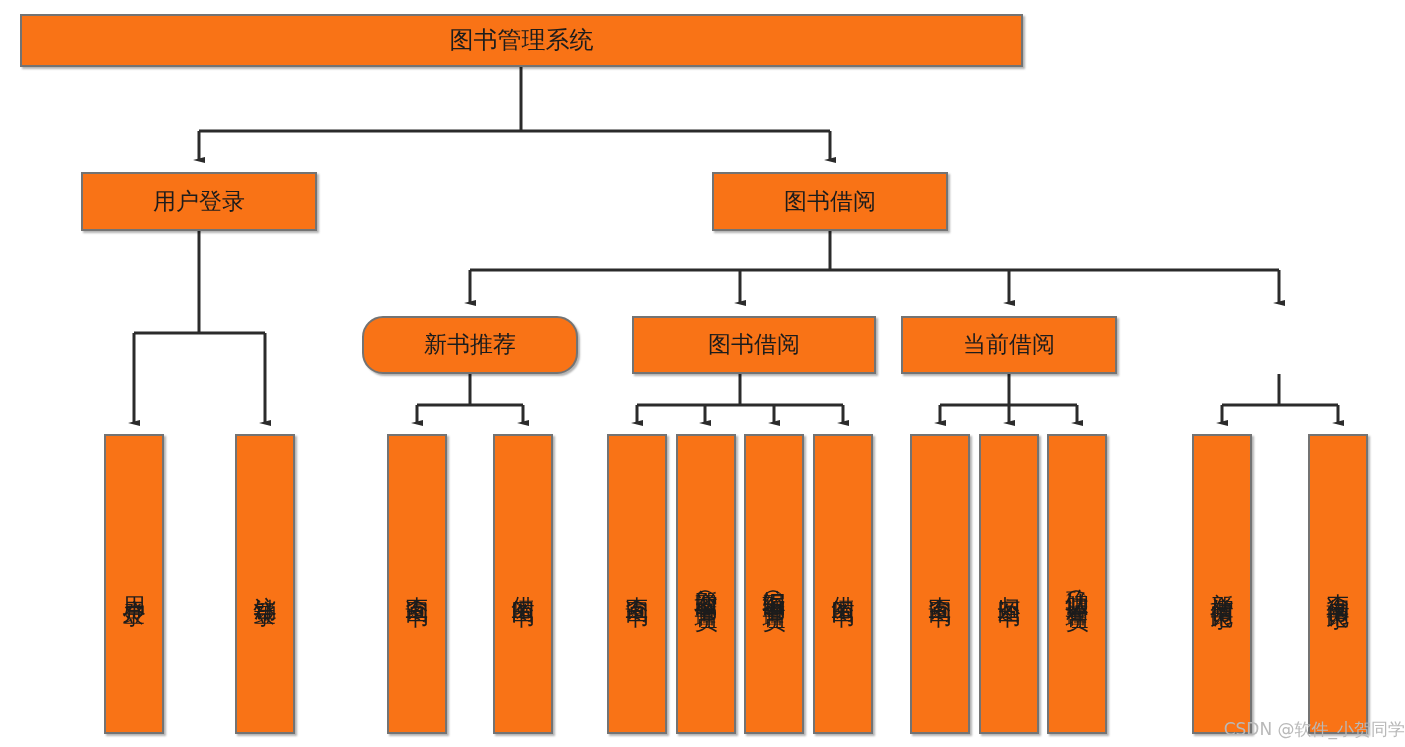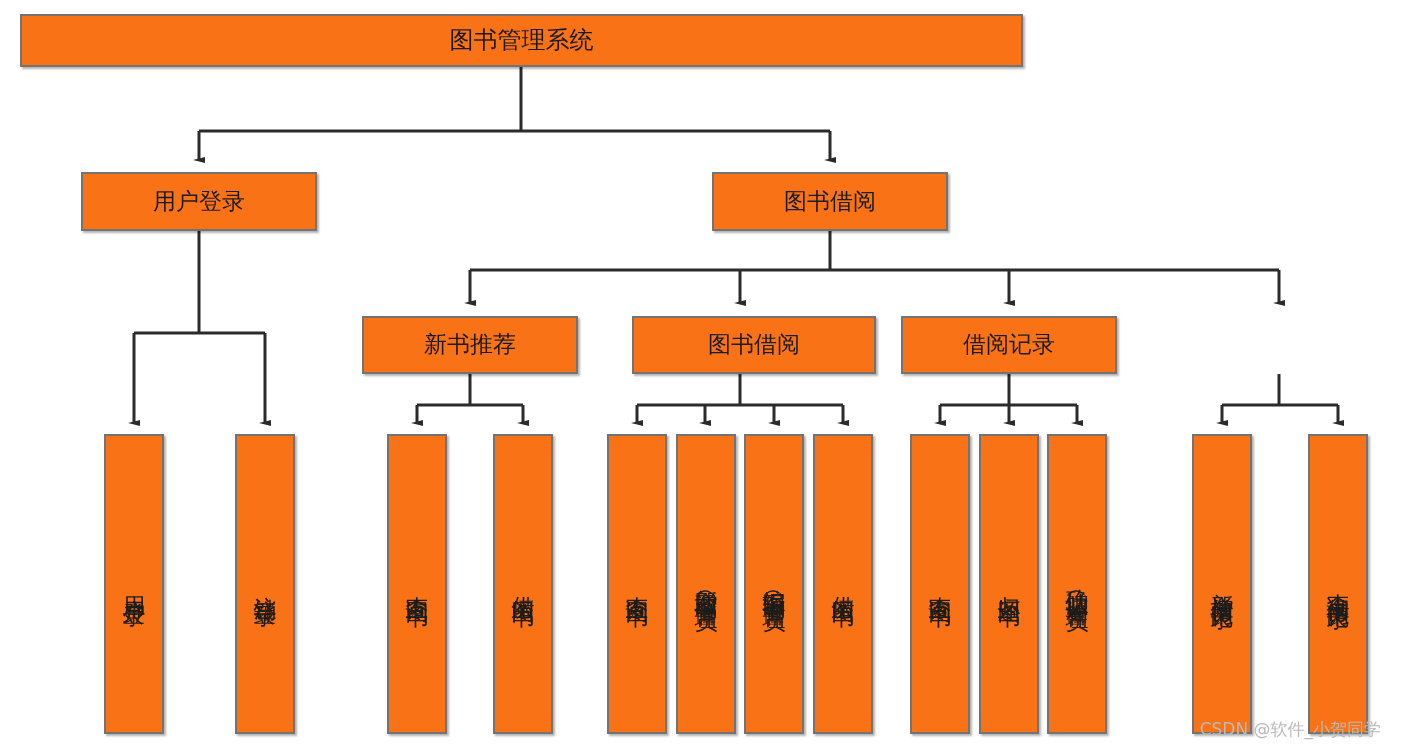--- a/index.html
+++ b/index.html
@@ -54,21 +54,21 @@
   }
   .node.vertical .label {
     writing-mode: vertical-rl;
     text-orientation: upright;
     font-size: 23px;
     letter-spacing: 3px;
     line-height: 1;
   }
   .watermark {
     position: absolute;
-    right: 24px;
+    right: 0;
     bottom: 6px;
     font-size: 17px;
     color: #b9b9b9;
     z-index: 5;
     white-space: nowrap;
     font-family: "DejaVu Sans", "Liberation Sans", sans-serif;
   }
 </style>
 </head>
 <body>
@@ -129,28 +129,28 @@
     <span class="label">图书管理系统</span>
   </div>
 
   <div class="node horizontal" style="left:81px; top:172px; width:236px; height:59px;">
     <span class="label">用户登录</span>
   </div>
   <div class="node horizontal" style="left:712px; top:172px; width:236px; height:59px;">
     <span class="label">图书借阅</span>
   </div>
 
-  <div class="node horizontal" style="left:362px; top:316px; width:216px; height:58px;">
+  <div class="node horizontal" style="left:362px; top:316px; width:216px; height:58px;border-radius:21px;">
     <span class="label">新书推荐</span>
   </div>
   <div class="node horizontal" style="left:632px; top:316px; width:244px; height:58px;">
     <span class="label">图书借阅</span>
   </div>
   <div class="node horizontal" style="left:901px; top:316px; width:216px; height:58px;">
-    <span class="label">借阅记录</span>
+    <span class="label">当前借阅</span>
   </div>
 
   <div class="node vertical" style="left:104px; top:434px; width:60px; height:300px;">
     <span class="label">用户登录</span>
   </div>
   <div class="node vertical" style="left:235px; top:434px; width:60px; height:300px;">
     <span class="label">注销登录</span>
   </div>
 
   <div class="node vertical" style="left:387px; top:434px; width:60px; height:300px;">

